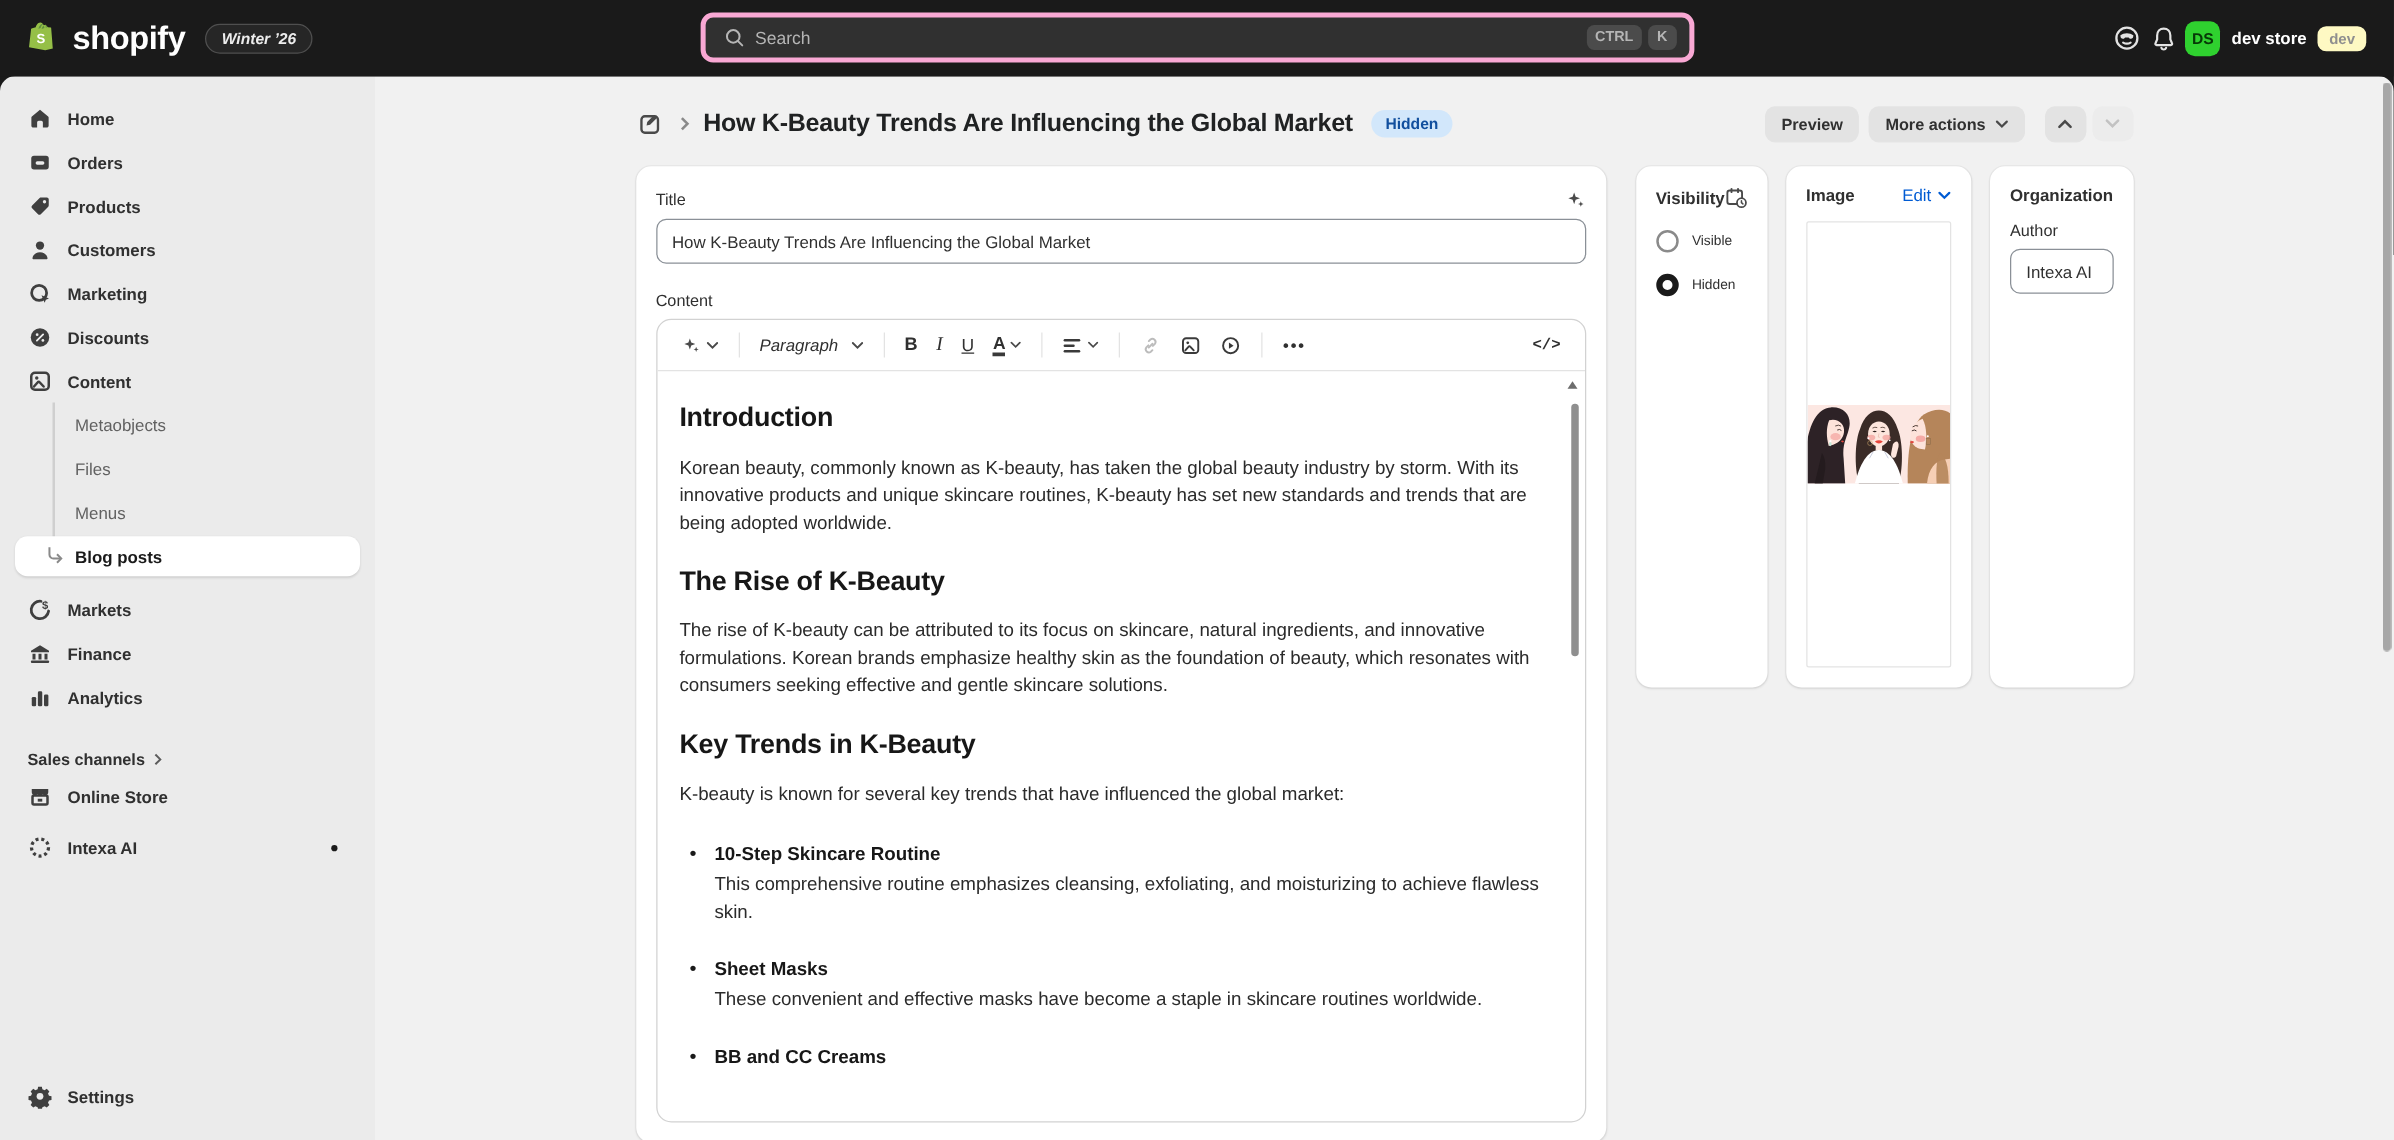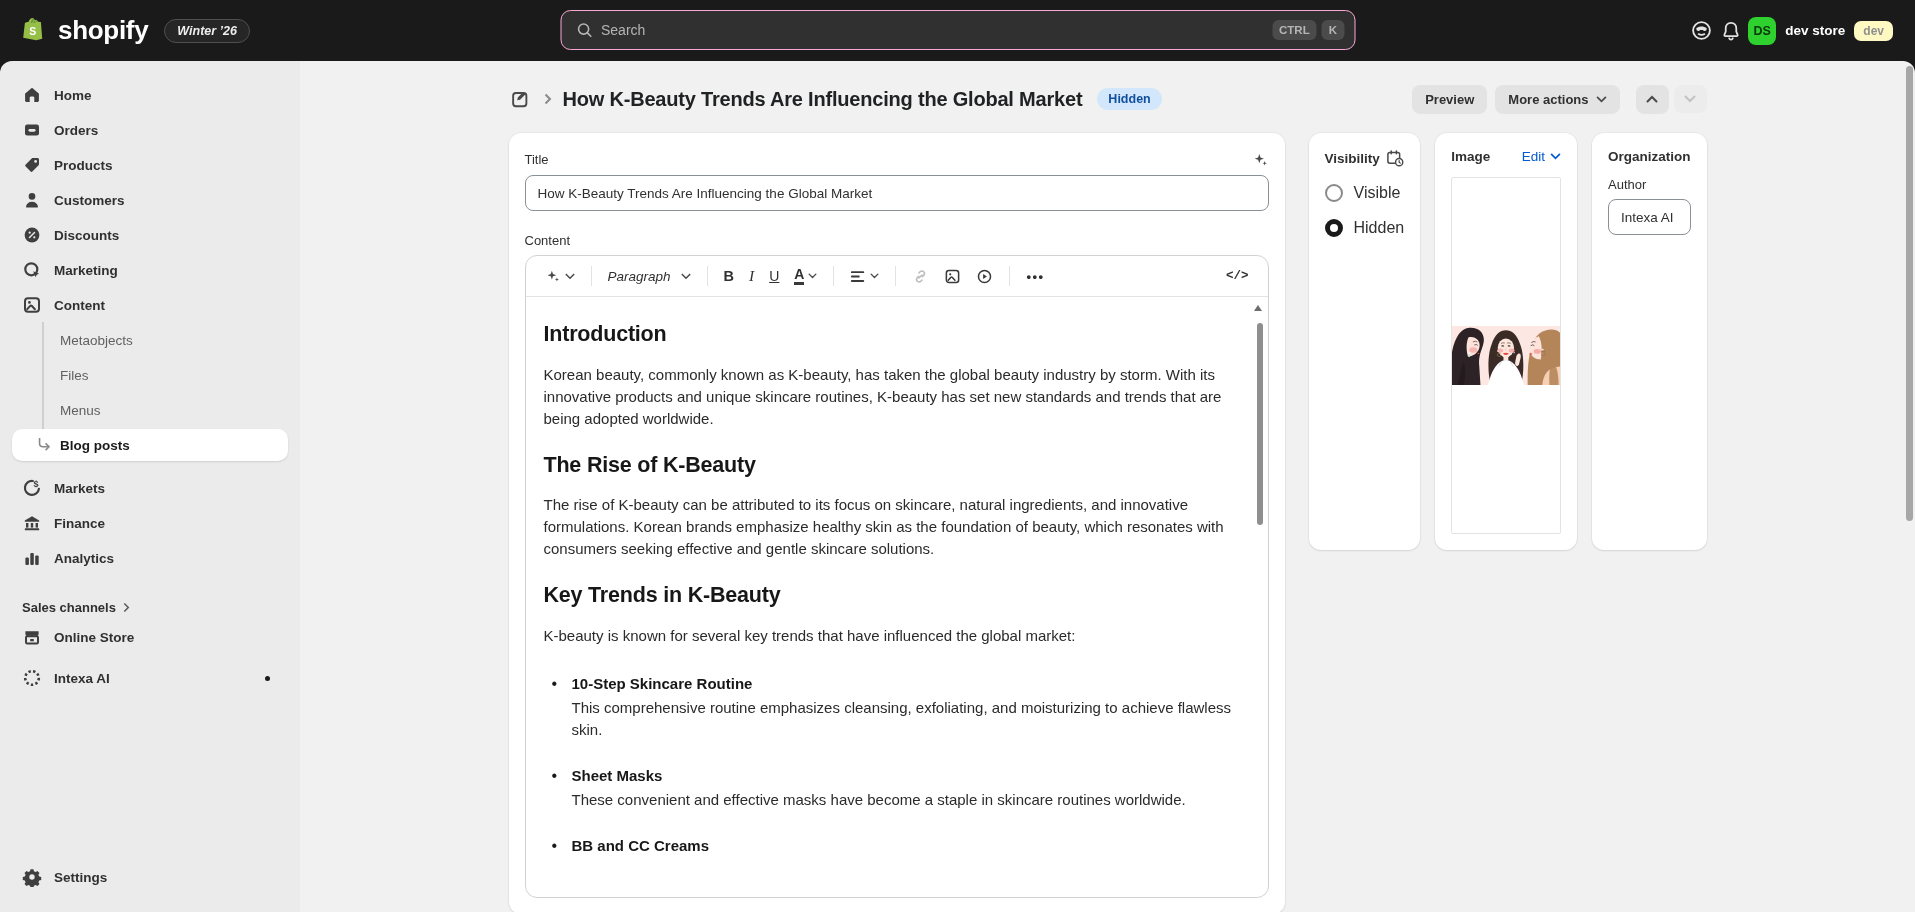--- a/index.html
+++ b/index.html
@@ -9,21 +9,21 @@
 
   
   .topbar { height:61px; background:#1a1a1a; display:flex; align-items:center;
             padding:0 22px; position:relative; flex:0 0 auto; }
   .brand { display:flex; align-items:center; gap:10px; }
   .logo { width:26px; height:28px; display:flex; align-items:center; }
   .wordmark { color:#fff; font-size:26px; font-weight:700; letter-spacing:-.3px; }
   .version-badge { margin-left:6px; border:1px solid #4f4f4f; background:#262626; color:#ededed;
             font-size:12.5px; font-style:italic; font-weight:700; padding:4px 12px; border-radius:14px; cursor:pointer;}
   .search { position:absolute; left:50%; top:10px; transform:translateX(-50%);
-            width:795px; height:40px; background:#303030; border:1px solid #f9a8d4; border-radius:10px;
+            width:795px; height:40px; background:#303030; border:4px solid #f9a8d4; border-radius:10px;
             display:flex; align-items:center; padding:0 10px 0 14px; cursor:text; }
   .search-ph { color:#b5b5b5; font-size:14px; margin-left:8px; flex:1; }
   .kbd { background:#4b4b4b; color:#b5b5b5; font-size:11.5px; font-weight:600; border-radius:6px;
          padding:4px 7px; margin-left:5px; }
   .top-right { margin-left:auto; display:flex; align-items:center; gap:4px; }
   .top-iconbtn { background:none; border:none; width:26px; height:26px; display:flex; align-items:center;
                  justify-content:center; cursor:pointer; }
   .user-chip { display:flex; align-items:center; gap:9px; cursor:pointer; }
   .avatar { width:28px; height:28px; border-radius:8px; background:#2fd12f; color:#073807;
             font-size:12.5px; font-weight:700; display:flex; align-items:center; justify-content:center; }
@@ -110,21 +110,21 @@
   .scroll-up { position:absolute; top:8px; right:6px; width:0; height:0;
                border-left:4px solid transparent; border-right:4px solid transparent;
                border-bottom:6px solid #6d6d6d; }
   .editor-scroll-thumb { position:absolute; top:26px; right:5px; width:6px; height:202px;
                background:#8f8f8f; border-radius:3px; cursor:grab; }
 
   
   .right-col { width:398px; display:flex; flex-direction:row; gap:15px; }
   .card-head { display:flex; align-items:center; justify-content:space-between; }
   .card h3 { font-size:13.5px; font-weight:700; color:#303030; }
-  .radio-row { display:flex; align-items:center; gap:11px; margin-top:17px; font-size:16px;
+  .radio-row { display:flex; align-items:center; gap:11px; margin-top:17px; font-size:11px;
                color:#303030; cursor:pointer; }
   .radio { width:18px; height:18px; border:2px solid #8a8a8a; border-radius:50%; background:#fff; flex:0 0 auto; }
   .radio.sel { border:5.5px solid #1a1a1a; }
   .edit-link { display:flex; align-items:center; gap:5px; color:#005bd3; font-size:13.5px;
                font-weight:500; text-decoration:none; cursor:pointer; }
   .img-frame { margin-top:13px; border:1px solid #e3e3e3; border-radius:2px; height:357px;
                display:flex; align-items:center; overflow:hidden; background:#fff; cursor:pointer; }
   .img-frame svg { width:100%; display:block; }
   .org-label { margin-top:13px; margin-bottom:7px; }
 
@@ -218,36 +218,36 @@
             <svg viewBox="0 0 20 20" width="20" height="20" fill="#3f3f3f">
               <circle cx="10" cy="6.4" r="3.3"></circle>
               <path d="M4 16.4c.6-3 3-4.7 6-4.7s5.4 1.7 6 4.7c.1.5-.3 1-.8 1H4.8c-.5 0-.9-.5-.8-1Z"></path>
             </svg>
           </span>
         <span>Customers</span>
       </a>
       <a class="nav-item">
         <span class="ic">
             <svg viewBox="0 0 20 20" width="20" height="20">
+              <circle cx="9.3" cy="9.3" r="6" fill="none" stroke="#3f3f3f" stroke-width="2.2"></circle>
+              <path d="M11.2 11.2 17.2 13.7l-2.5 1-1 2.5-2.5-6Z" fill="#3f3f3f"></path>
+            </svg>
+          </span>
+        <span>Marketing</span>
+      </a>
+      <a class="nav-item">
+        <span class="ic">
+            <svg viewBox="0 0 20 20" width="20" height="20">
               <circle cx="10" cy="10" r="7.4" fill="#3f3f3f"></circle>
               <path d="M7.5 12.5l5-5" stroke="#ebebeb" stroke-width="1.5" stroke-linecap="round"></path>
               <circle cx="7.7" cy="7.7" r="1.1" fill="#ebebeb"></circle>
               <circle cx="12.3" cy="12.3" r="1.1" fill="#ebebeb"></circle>
             </svg>
           </span>
         <span>Discounts</span>
-      </a>
-      <a class="nav-item">
-        <span class="ic">
-            <svg viewBox="0 0 20 20" width="20" height="20">
-              <circle cx="9.3" cy="9.3" r="6" fill="none" stroke="#3f3f3f" stroke-width="2.2"></circle>
-              <path d="M11.2 11.2 17.2 13.7l-2.5 1-1 2.5-2.5-6Z" fill="#3f3f3f"></path>
-            </svg>
-          </span>
-        <span>Marketing</span>
       </a>
       <a class="nav-item">
         <span class="ic">
             <svg viewBox="0 0 20 20" width="20" height="20">
               <rect x="3" y="3.2" width="14" height="13.6" rx="3" fill="none" stroke="#3f3f3f" stroke-width="2"></rect>
               <circle cx="7.4" cy="7.4" r="1.4" fill="#3f3f3f"></circle>
               <path d="M5.2 14.2l3-3.4c.4-.5 1.1-.5 1.5 0l3.2 3.4" fill="none" stroke="#3f3f3f" stroke-width="2" stroke-linecap="round"></path>
             </svg>
           </span>
         <span>Content</span>

